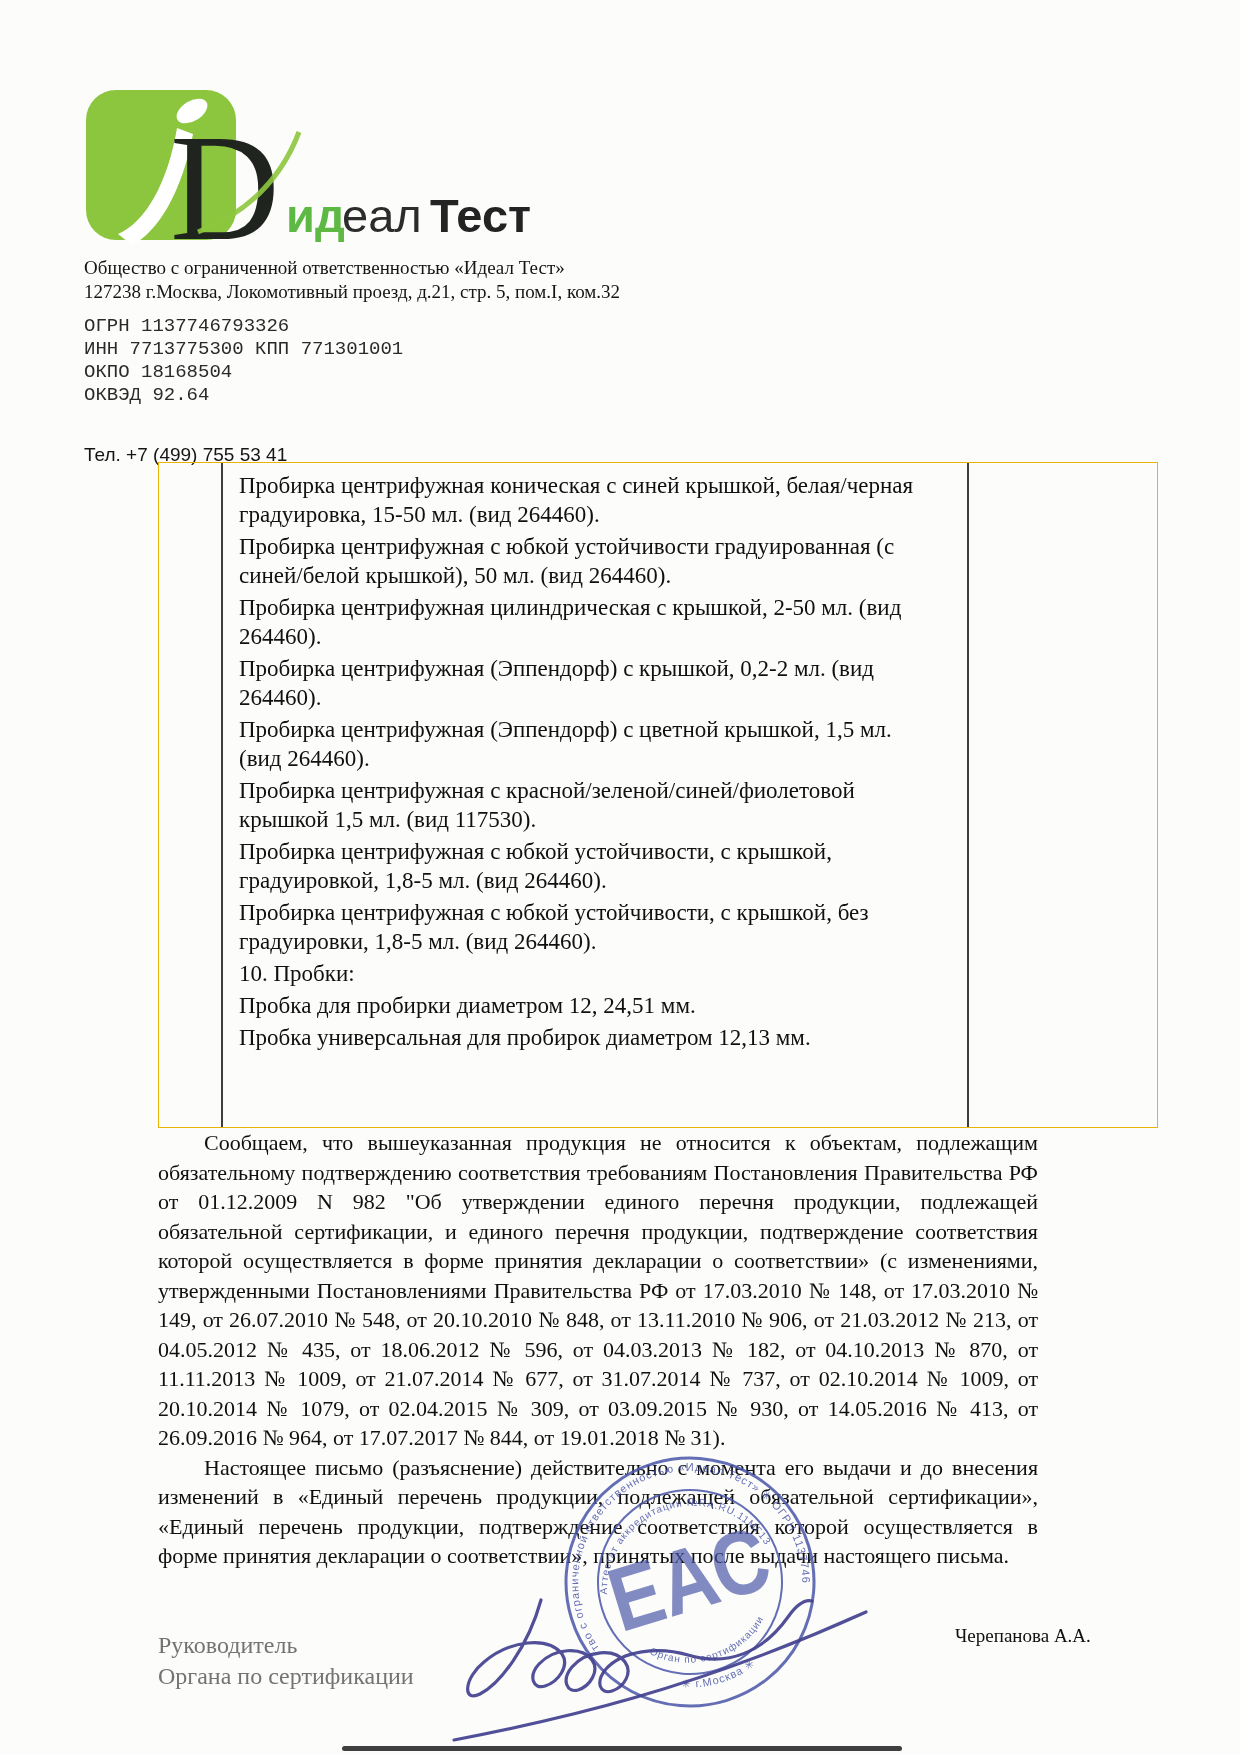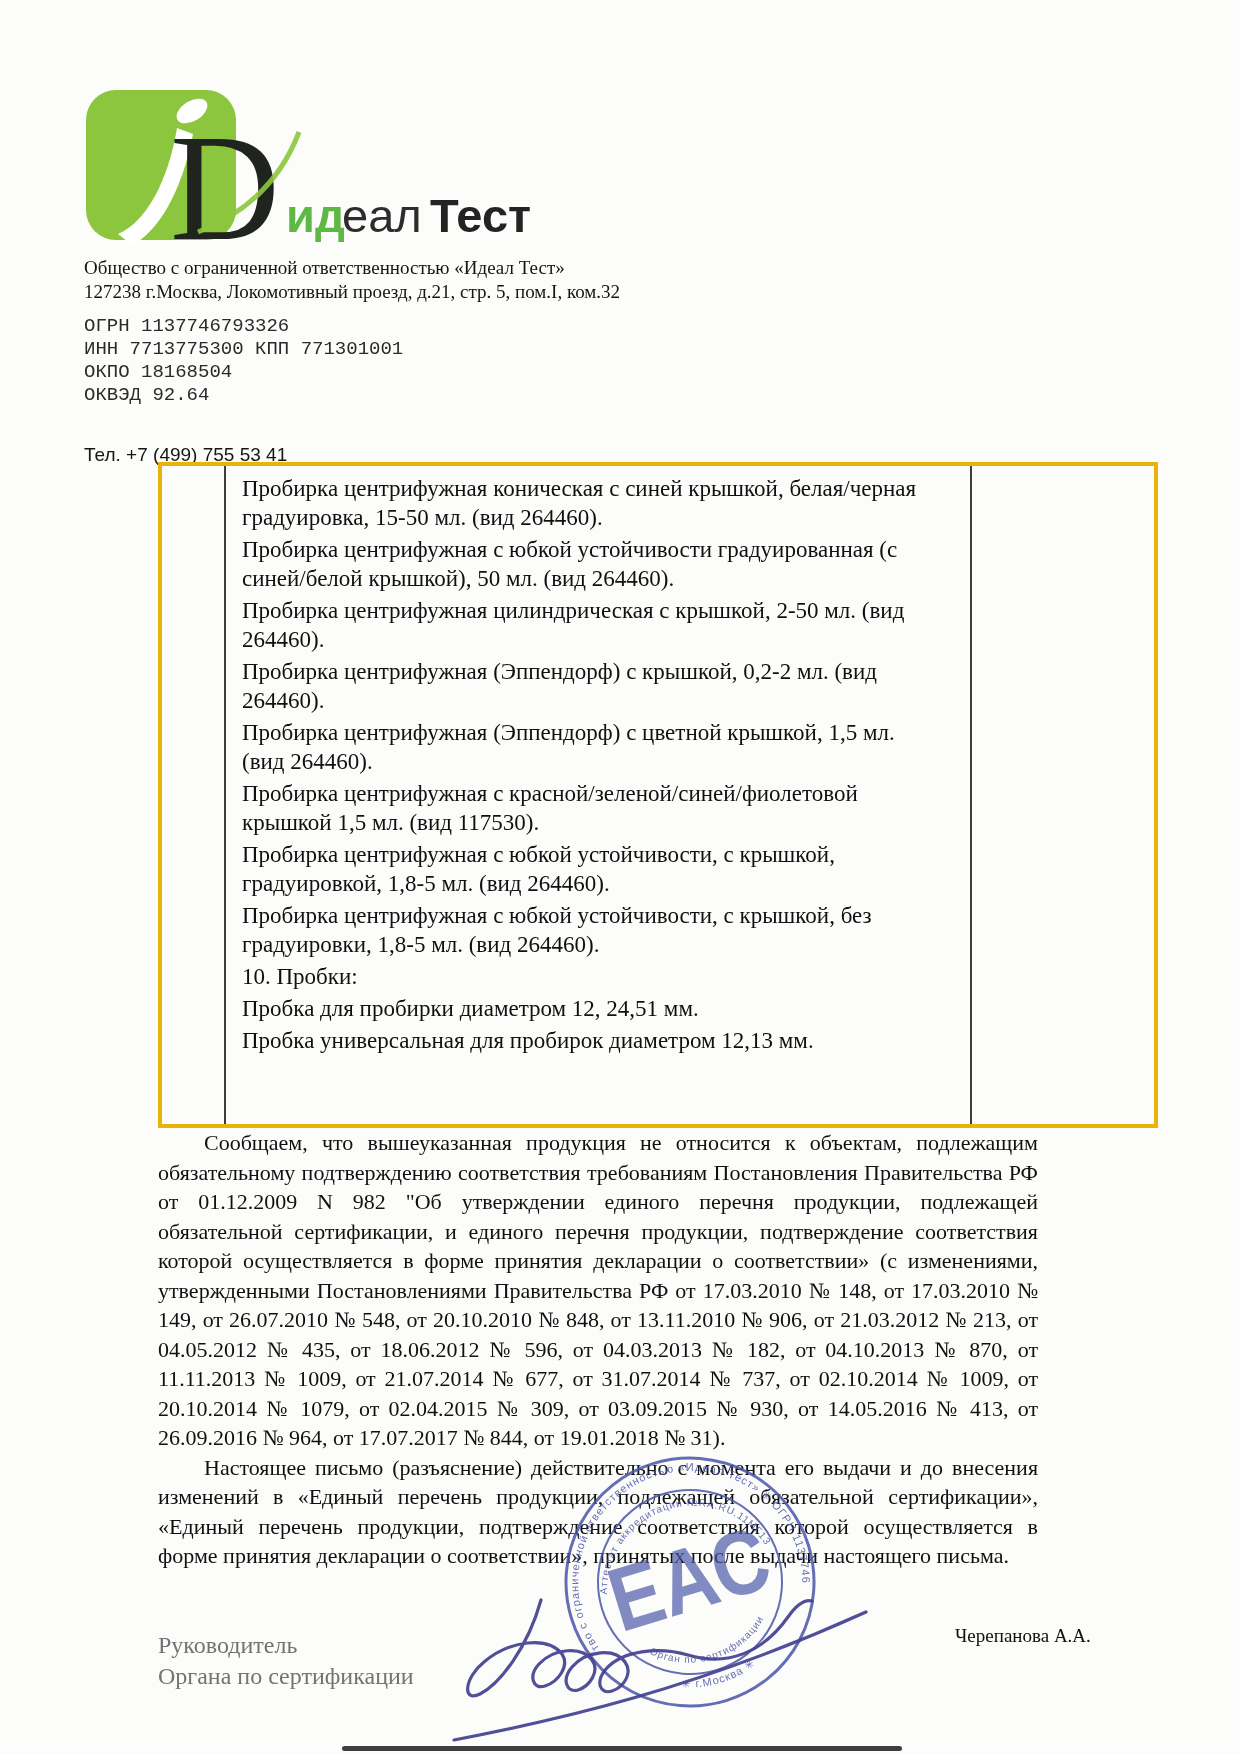--- a/index.html
+++ b/index.html
@@ -25,21 +25,21 @@
     font-size:19px;line-height:23px;color:#2a2a2a;
   }
   .phone-line{
     position:absolute;left:84px;top:412px;
     font-family:"Liberation Sans", sans-serif;
     font-size:19px;color:#151515;margin-top:32px;
   }
   
   .tbl{
     position:absolute;left:158px;top:462px;width:1000px;height:666px;
-    border:4px solid #eab308;box-sizing:border-box;
+    border:1px solid #eab308;box-sizing:border-box;
   }
   .tbl-v1,.tbl-v2{position:absolute;top:0;bottom:0;width:2px;background:#3d3d3d;}
   .tbl-v1{left:62px;}
   .tbl-v2{left:808px;}
   .tbl-cell{
     position:absolute;left:64px;top:6px;width:680px;
     padding:2px 14px 0 16px;
   }
   .tbl-cell p{
     margin:0 0 3px 0;

